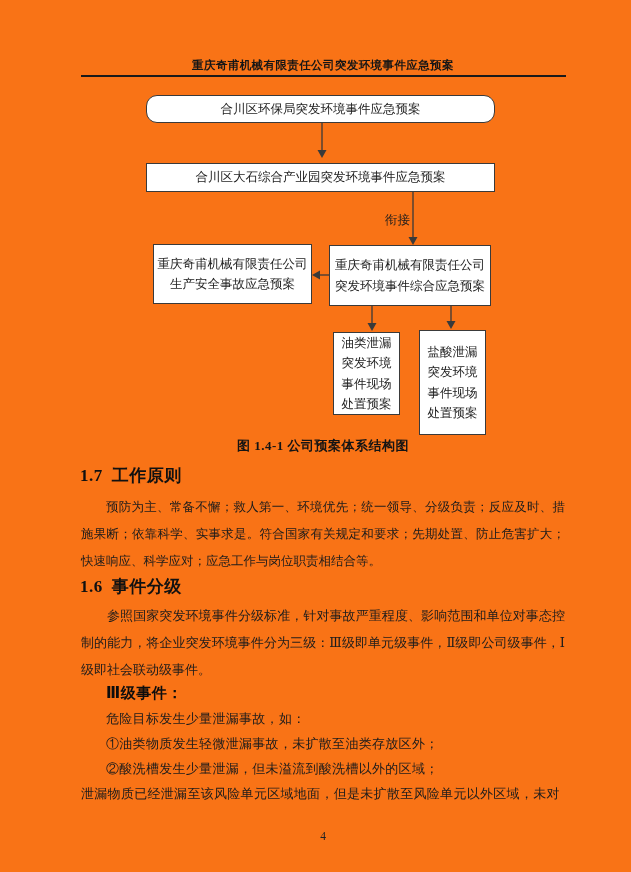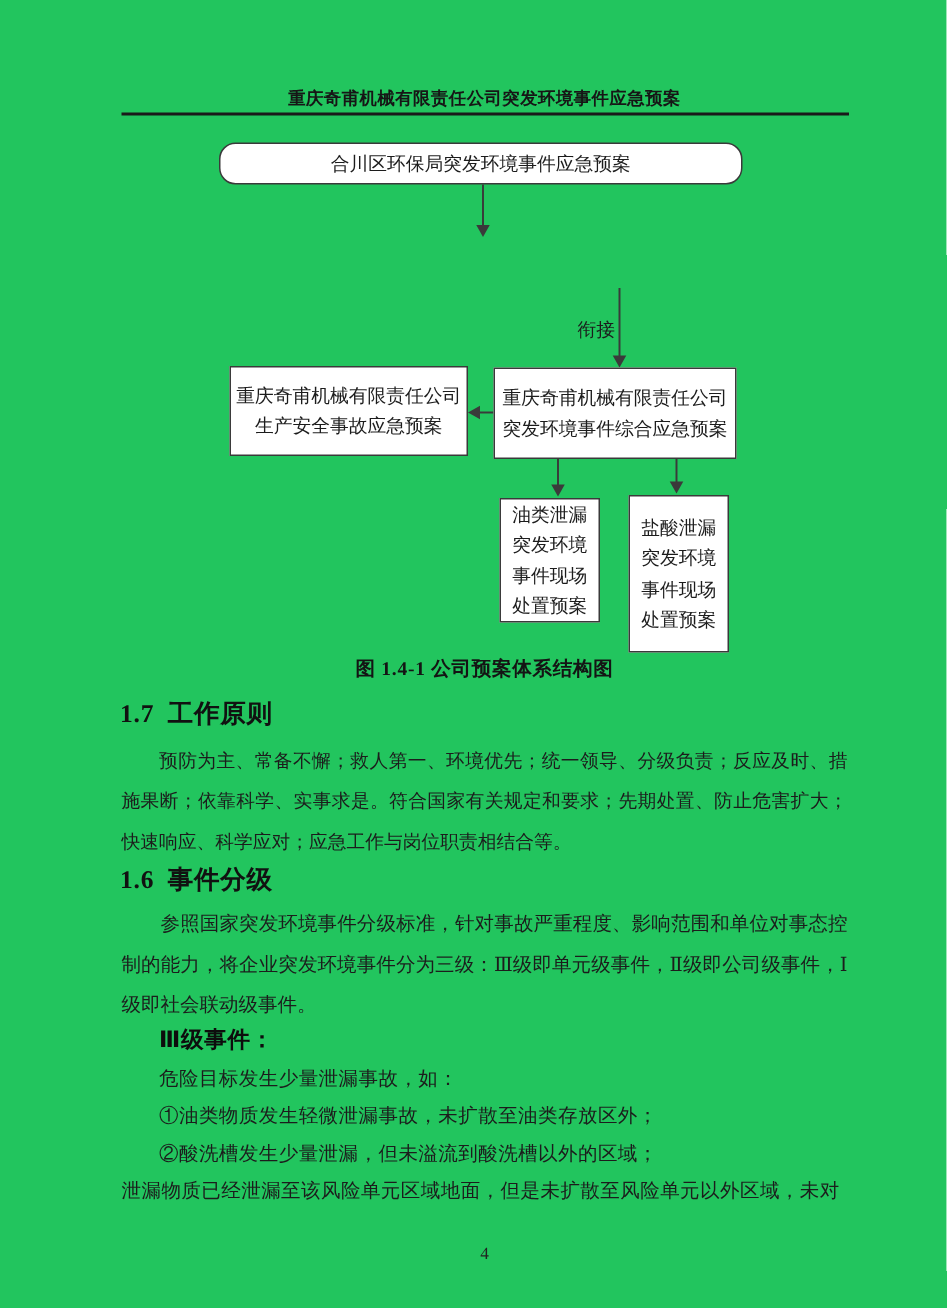--- a/index.html
+++ b/index.html
@@ -1,17 +1,17 @@
 <!DOCTYPE html>
 <html><head>
 <meta charset="utf-8">
 <style>
   html,body { margin:0; padding:0; background:#ffffff; }
   .page {
-    position:relative; width:631px; height:872px; background:#22c55e;
+    position:relative; width:631px; height:872px; background:#f97316;
     font-family:"Liberation Serif","DejaVu Serif",serif; color:#1c1c1c;
     overflow:hidden;
   }
   
   .header-title {
     position:absolute; top:58px; left:81px; width:484px;
     text-align:center; font-size:11.5px; font-weight:bold;
     letter-spacing:0.4px; color:#161616;
   }
   .header-rule {
@@ -89,20 +89,23 @@
       <polygon points="408.5,237 417.5,237 413,245"></polygon>
       <polygon points="320,270.5 320,279.5 312,275"></polygon>
       <polygon points="367.5,323 376.5,323 372,331"></polygon>
       <polygon points="446.5,321 455.5,321 451,329"></polygon>
     </g>
   </svg>
 
   <div class="fbox box-top1">
     <div class="bline">合川区环保局突发环境事件应急预案</div>
   </div>
+  <div class="fbox box-top2">
+    <div class="bline">合川区大石综合产业园突发环境事件应急预案</div>
+  </div>
   <div class="connector-label">衔接</div>
   <div class="fbox box-left">
     <div class="bline">重庆奇甫机械有限责任公司</div>
     <div class="bline">生产安全事故应急预案</div>
   </div>
   <div class="fbox box-right">
     <div class="bline">重庆奇甫机械有限责任公司</div>
     <div class="bline">突发环境事件综合应急预案</div>
   </div>
   <div class="fbox box-b1">

